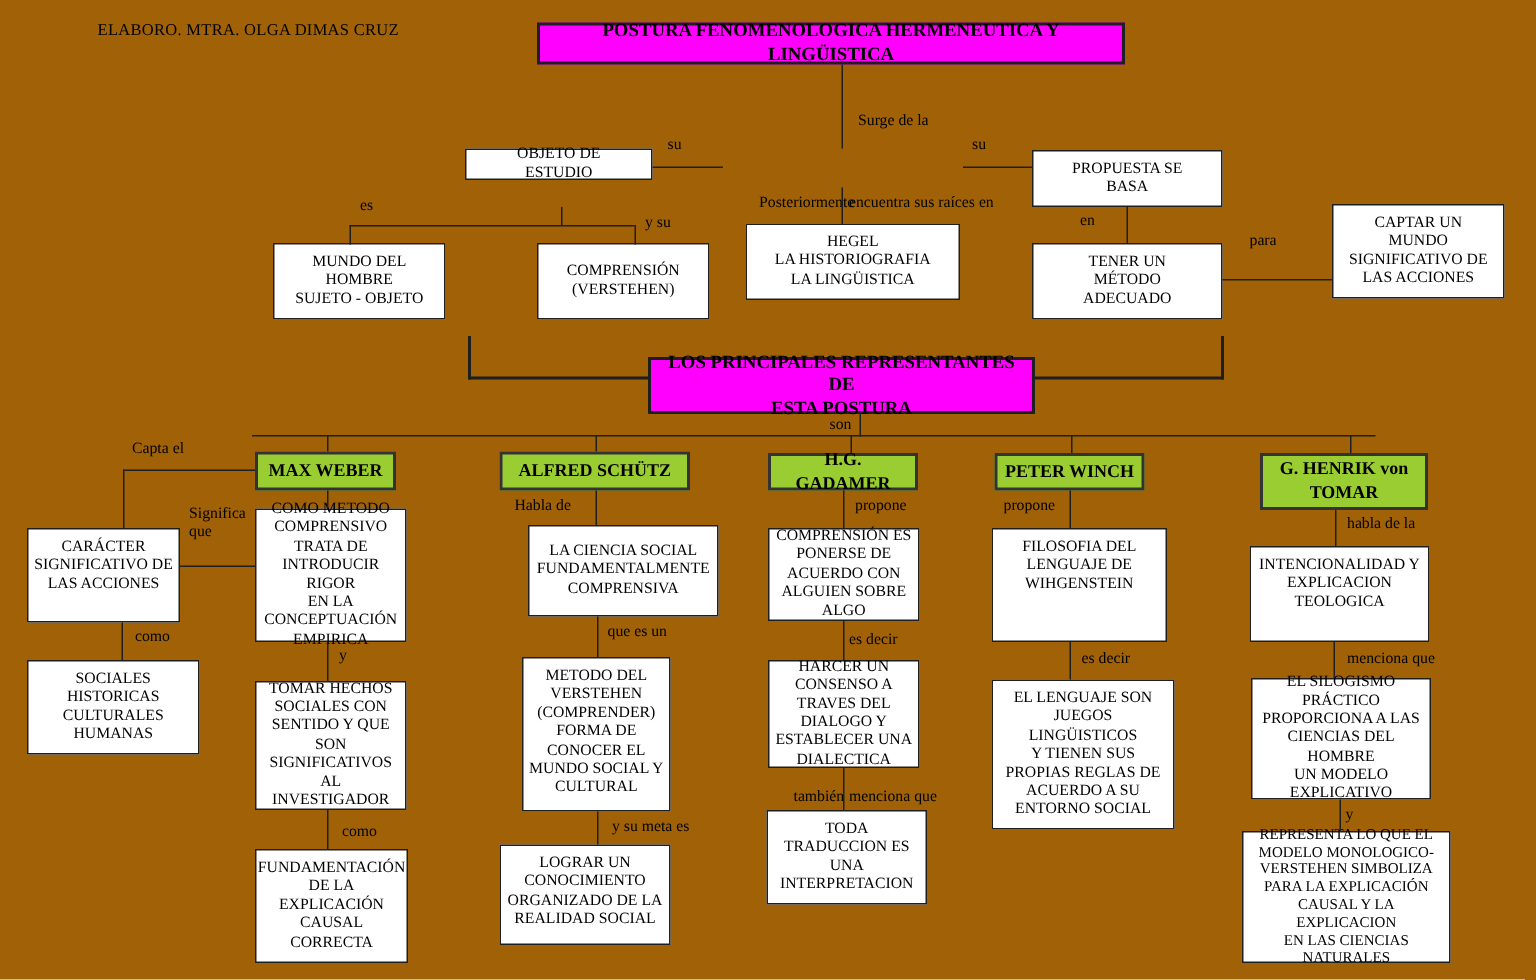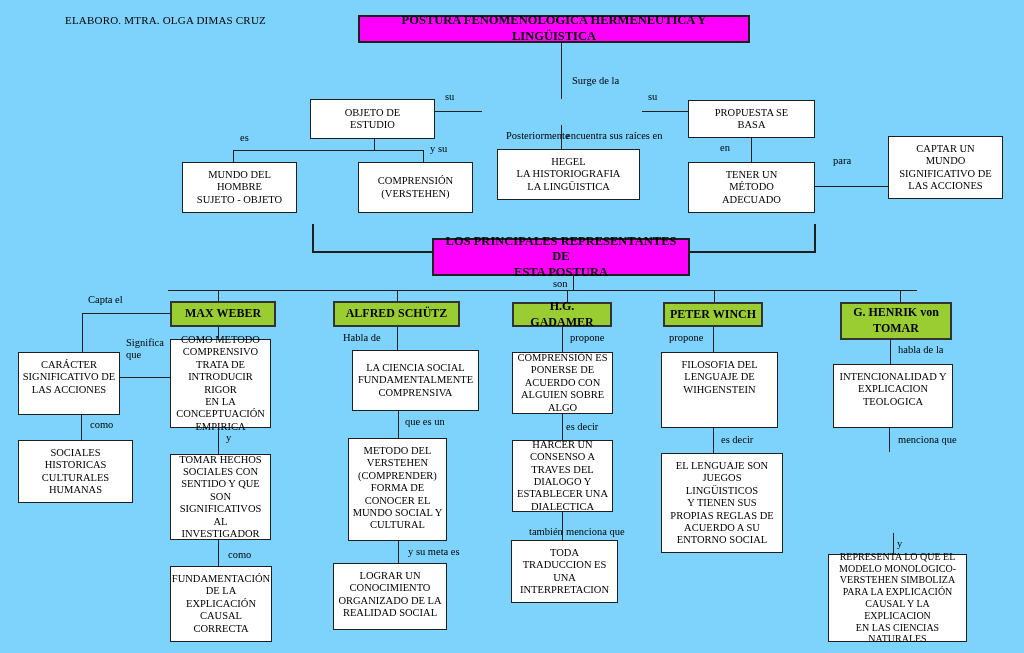--- a/index.html
+++ b/index.html
@@ -1,16 +1,16 @@
 <!DOCTYPE html>
 <html style="--magenta: #FF00FF; --green: #9ACD32;"><head>
 <meta charset="utf-8">
 <style>
   html,body{margin:0;padding:0;background:#ffffff;}
-  .canvas{position:relative;width:1024px;height:653px;background:#7dd3fc;
+  .canvas{position:relative;width:1024px;height:653px;background:#a16207;
           font-family:"Liberation Serif",serif;color:#000;overflow:hidden;}
   .note{position:absolute;font-size:11px;letter-spacing:.2px;}
   .box{position:absolute;box-sizing:border-box;display:flex;align-items:center;justify-content:center;
        text-align:center;white-space:pre-line;font-size:10.5px;line-height:1.18;
        border:1px solid #1f1f1f;background:#fff;padding:2px 3px;}
   .box.m{background:var(--magenta,#FF00FF);border:2px solid #1f1f1f;font-weight:bold;font-size:12.5px;line-height:1.25;}
   .box.g{background:var(--green,#9ACD32);border:2px solid #333;font-weight:bold;font-size:12px;line-height:1.3;}
   .box.top{align-items:flex-start;padding-top:6px;}
   .lbl{position:absolute;font-size:10.5px;line-height:1.15;white-space:pre-line;}
   .hl,.vl{position:absolute;background:#1f1f1f;}
@@ -18,21 +18,21 @@
   .hl.t2{height:2px;}.vl.t2{width:2px;}
 </style>
 </head>
 <body>
 
 <div class="canvas">
 
   <span class="note" style="left:65px;top:14px">ELABORO.   MTRA. OLGA DIMAS CRUZ</span>
   <div class="box m" style="left:358px;top:15px;width:392px;height:28px">POSTURA  FENOMENOLOGICA HERMENEUTICA Y LINGÜISTICA</div>
 
-  <div class="box" style="left:310px;top:99px;width:125px;height:40px">OBJETO DE
+  <div class="box" style="left:310px;top:99px;width:125px;height:21px">OBJETO DE
 ESTUDIO</div>
   <div class="box" style="left:688px;top:100px;width:127px;height:38px">PROPUESTA SE
 BASA</div>
 
   <div class="box" style="left:182px;top:162px;width:115px;height:51px">MUNDO DEL
 HOMBRE
 SUJETO - OBJETO</div>
   <div class="box" style="left:358px;top:162px;width:115px;height:51px">COMPRENSIÓN
 (VERSTEHEN)</div>
   <div class="box" style="left:497px;top:149px;width:143px;height:51px">HEGEL
@@ -42,21 +42,21 @@
 MÉTODO
 ADECUADO</div>
   <div class="box" style="left:888px;top:136px;width:115px;height:63px">CAPTAR UN
 MUNDO
 SIGNIFICATIVO DE
 LAS ACCIONES</div>
 
   <div class="box m" style="left:432px;top:238px;width:258px;height:38px">LOS PRINCIPALES REPRESENTANTES DE
 ESTA POSTURA</div>
 
-  <div class="box g" style="left:170px;top:301px;width:106px;height:26px">MAX WEBER</div>
+  <div class="box g" style="left:170px;top:301px;width:94px;height:26px">MAX WEBER</div>
   <div class="box g" style="left:333px;top:301px;width:127px;height:26px">ALFRED SCHÜTZ</div>
   <div class="box g" style="left:512px;top:302px;width:100px;height:25px">H.G. GADAMER</div>
   <div class="box g" style="left:663px;top:302px;width:100px;height:25px">PETER WINCH</div>
   <div class="box g" style="left:840px;top:302px;width:112px;height:38px">G. HENRIK von
 TOMAR</div>
 
   <div class="box top" style="left:18px;top:352px;width:102px;height:63px">CARÁCTER
 SIGNIFICATIVO DE
 LAS ACCIONES</div>
   <div class="box" style="left:170px;top:339px;width:101px;height:89px">COMO METODO
@@ -119,20 +119,26 @@
   <div class="box top" style="left:661px;top:453px;width:122px;height:100px">EL LENGUAJE SON
 JUEGOS LINGÜISTICOS
 Y TIENEN SUS
 PROPIAS REGLAS DE
 ACUERDO A SU
 ENTORNO SOCIAL</div>
 
   <div class="box top" style="left:833px;top:364px;width:120px;height:64px">INTENCIONALIDAD Y
 EXPLICACION
 TEOLOGICA</div>
+  <div class="box" style="left:834px;top:452px;width:120px;height:81px">EL SILOGISMO
+PRÁCTICO
+PROPORCIONA A LAS
+CIENCIAS DEL HOMBRE
+UN MODELO
+EXPLICATIVO</div>
   <div class="box" style="left:828px;top:554px;width:139px;height:88px;font-size:10px">REPRESENTA LO QUE EL
 MODELO MONOLOGICO-
 VERSTEHEN SIMBOLIZA
 PARA LA EXPLICACIÓN
 CAUSAL Y LA EXPLICACION
 EN LAS CIENCIAS
 NATURALES</div>
 
   <span class="lbl" style="left:572px;top:75px">Surge de la</span>
   <span class="lbl" style="left:445px;top:91px">su</span>

